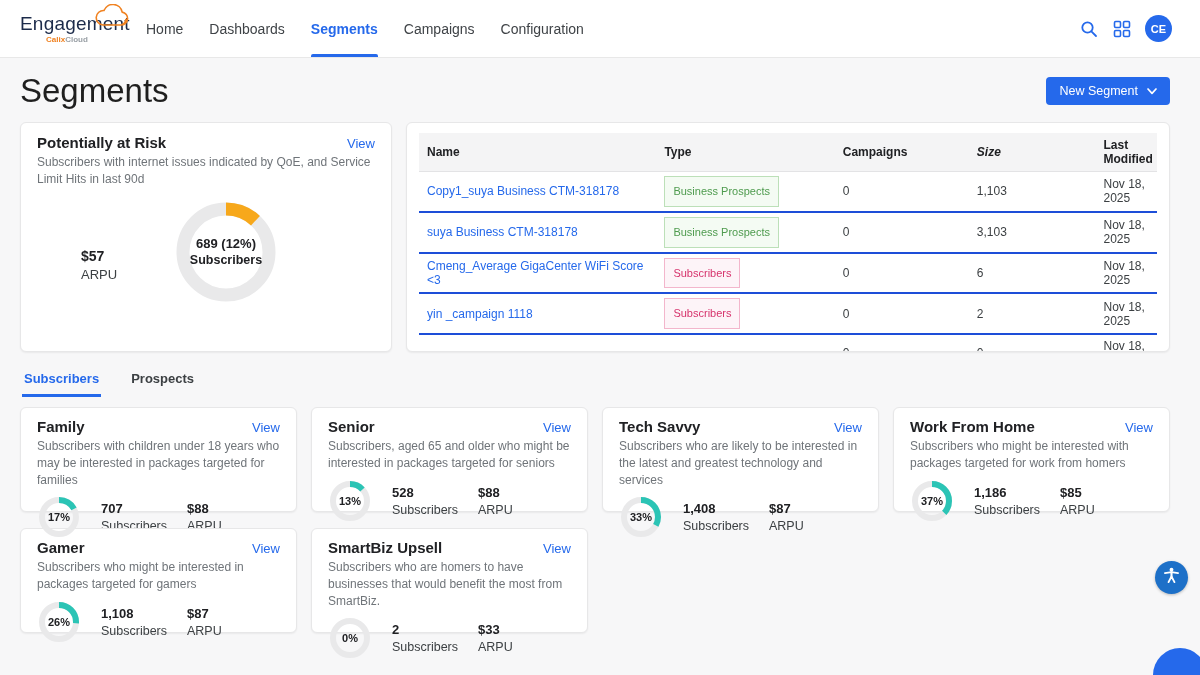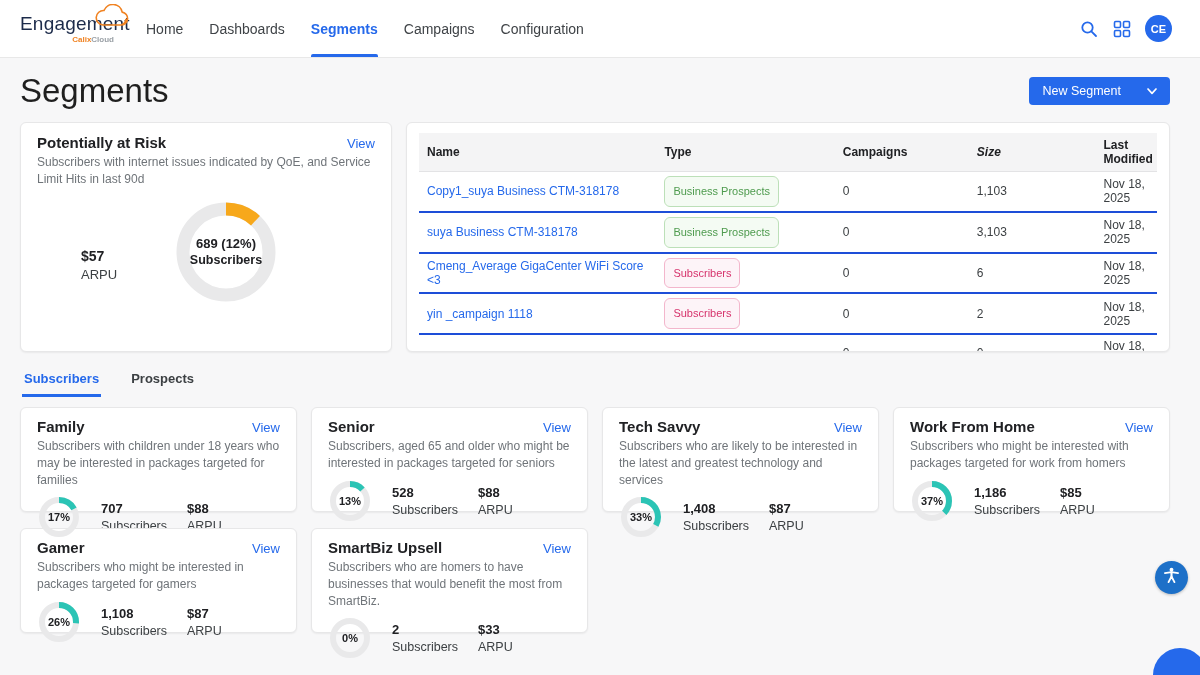--- a/index.html
+++ b/index.html
@@ -4,40 +4,40 @@
 <style>
   html,body{margin:0;padding:0;width:1200px;height:675px;overflow:hidden;
     font-family:"Liberation Sans", sans-serif;background:#f7f7f8;color:#202124;}
   a{text-decoration:none;cursor:pointer;}
   
   .navbar{height:58px;background:#fff;border-bottom:1px solid #e8e8e8;
     display:flex;align-items:center;padding:0 0 0 20px;box-sizing:border-box;}
   .brand{display:flex;flex-direction:column;margin-right:30px;position:relative;width:96px;}
   .brand-name{font-size:19px;font-weight:500;color:#1c2b4a;letter-spacing:.2px;line-height:1;}
   .brand-cloud{position:absolute;right:-16px;top:-10px;}
-  .brand-sub{font-size:8px;text-align:right;margin-top:2px;padding-right:2px;}
+  .brand-sub{font-size:8px;text-align:center;margin-top:2px;padding-right:2px;}
   .brand-sub .calix{color:var(--logo-orange,#F08221);font-weight:700;}
   .brand-sub .cloud{color:#9aa0a6;font-weight:700;}
   .nav-items{display:flex;gap:26px;align-items:flex-start;height:100%;}
   .nav-item{font-size:14px;color:#3f4347;height:100%;display:flex;align-items:center;
     position:relative;cursor:pointer;}
   .nav-item.active{color:var(--accent,#2569EB);font-weight:600;}
   .nav-item.active::after{content:"";position:absolute;left:0;right:0;bottom:0;height:3px;
     background:var(--accent,#2569EB);border-radius:2px 2px 0 0;}
   .nav-right{margin-left:auto;display:flex;align-items:center;gap:13px;padding-right:28px;}
   .icon-btn{width:20px;height:20px;display:flex;align-items:center;justify-content:center;cursor:pointer;}
   .avatar{width:27px;height:27px;border-radius:50%;background:var(--accent,#2569EB);color:#fff;
     font-size:11px;font-weight:700;display:flex;align-items:center;justify-content:center;cursor:pointer;}
   
   .main{padding:0 30px 0 20px;}
   .page-head{display:flex;align-items:center;justify-content:space-between;margin-top:14px;}
   .page-title{font-size:33px;font-weight:500;color:#1f1f1f;margin:0;line-height:1.15;}
   .btn-primary{background:var(--accent,#2569EB);color:#fff;border:none;border-radius:4px;
     font-family:inherit;font-size:12.5px;font-weight:500;padding:7px 13px;display:flex;
-    align-items:center;gap:26px;cursor:pointer;}
+    align-items:center;gap:9px;cursor:pointer;}
   
   .card{background:#fff;border:1px solid #e7e7e8;border-radius:6px;
     box-shadow:0 1px 2px rgba(0,0,0,.06);box-sizing:border-box;}
   .top-row{display:flex;gap:14px;margin-top:12px;}
   .risk-card{width:372px;height:230px;padding:11px 16px;flex:none;}
   .card-head{display:flex;justify-content:space-between;align-items:baseline;}
   .card-title{font-size:15px;font-weight:700;color:#202124;margin:0;}
   .view-link{font-size:13px;color:var(--accent,#2569EB);}
   .desc{font-size:12px;color:#6f7479;line-height:1.4;margin:3px 0 0 0;}
   .risk-body{position:relative;margin-top:14px;height:140px;margin-left:40px;}
@@ -55,21 +55,21 @@
   .arc-teal{stroke:var(--donut-teal,#2BC4B5);}
   
   .table-card{flex:1;height:230px;padding:10px 12px;overflow:hidden;}
   .table-title{text-align:center;font-size:15px;font-weight:500;margin:2px 0 10px 0;}
   table{width:100%;border-collapse:collapse;font-size:12px;table-layout:fixed;}
   thead th{background:#f4f4f5;text-align:left;font-weight:700;color:#202124;
     padding:5px 8px;border-bottom:1px solid #e3e3e5;}
   tbody td{padding:4px 8px;border-bottom:2px solid #1d4ed8;color:#3c4043;}
   .col-name{width:30%;} .col-type{width:22%;} .col-camp{width:16%;} .col-size{width:15%;font-style:italic;}
   td a{color:var(--accent,#2569EB);}
-  .type-badge{display:inline-block;font-size:11px;padding:7px 8px;border-radius:6px;line-height:1.35;}
+  .type-badge{display:inline-block;font-size:11px;padding:7px 8px;border-radius:0;line-height:1.35;}
   .badge-green{color:var(--badge-green-text,#4E9B4E);border:1px solid var(--badge-green-border,#BCE0B8);
     background:var(--badge-green-bg,#F4FBF3);}
   .badge-pink{color:var(--badge-pink-text,#D6336C);border:1px solid var(--badge-pink-border,#F3B6CC);
     background:var(--badge-pink-bg,#FDF4F8);}
   
   .tabs{display:flex;gap:28px;margin:19px 0 0 2px;}
   .tab{font-size:13px;font-weight:600;color:#3c4043;padding:0 2px 8px 2px;cursor:pointer;}
   .tab.active{color:var(--accent,#2569EB);border-bottom:3px solid var(--accent,#2569EB);}
   
   .seg-grid{display:grid;grid-template-columns:repeat(4,1fr);gap:16px 14px;margin-top:10px;}

